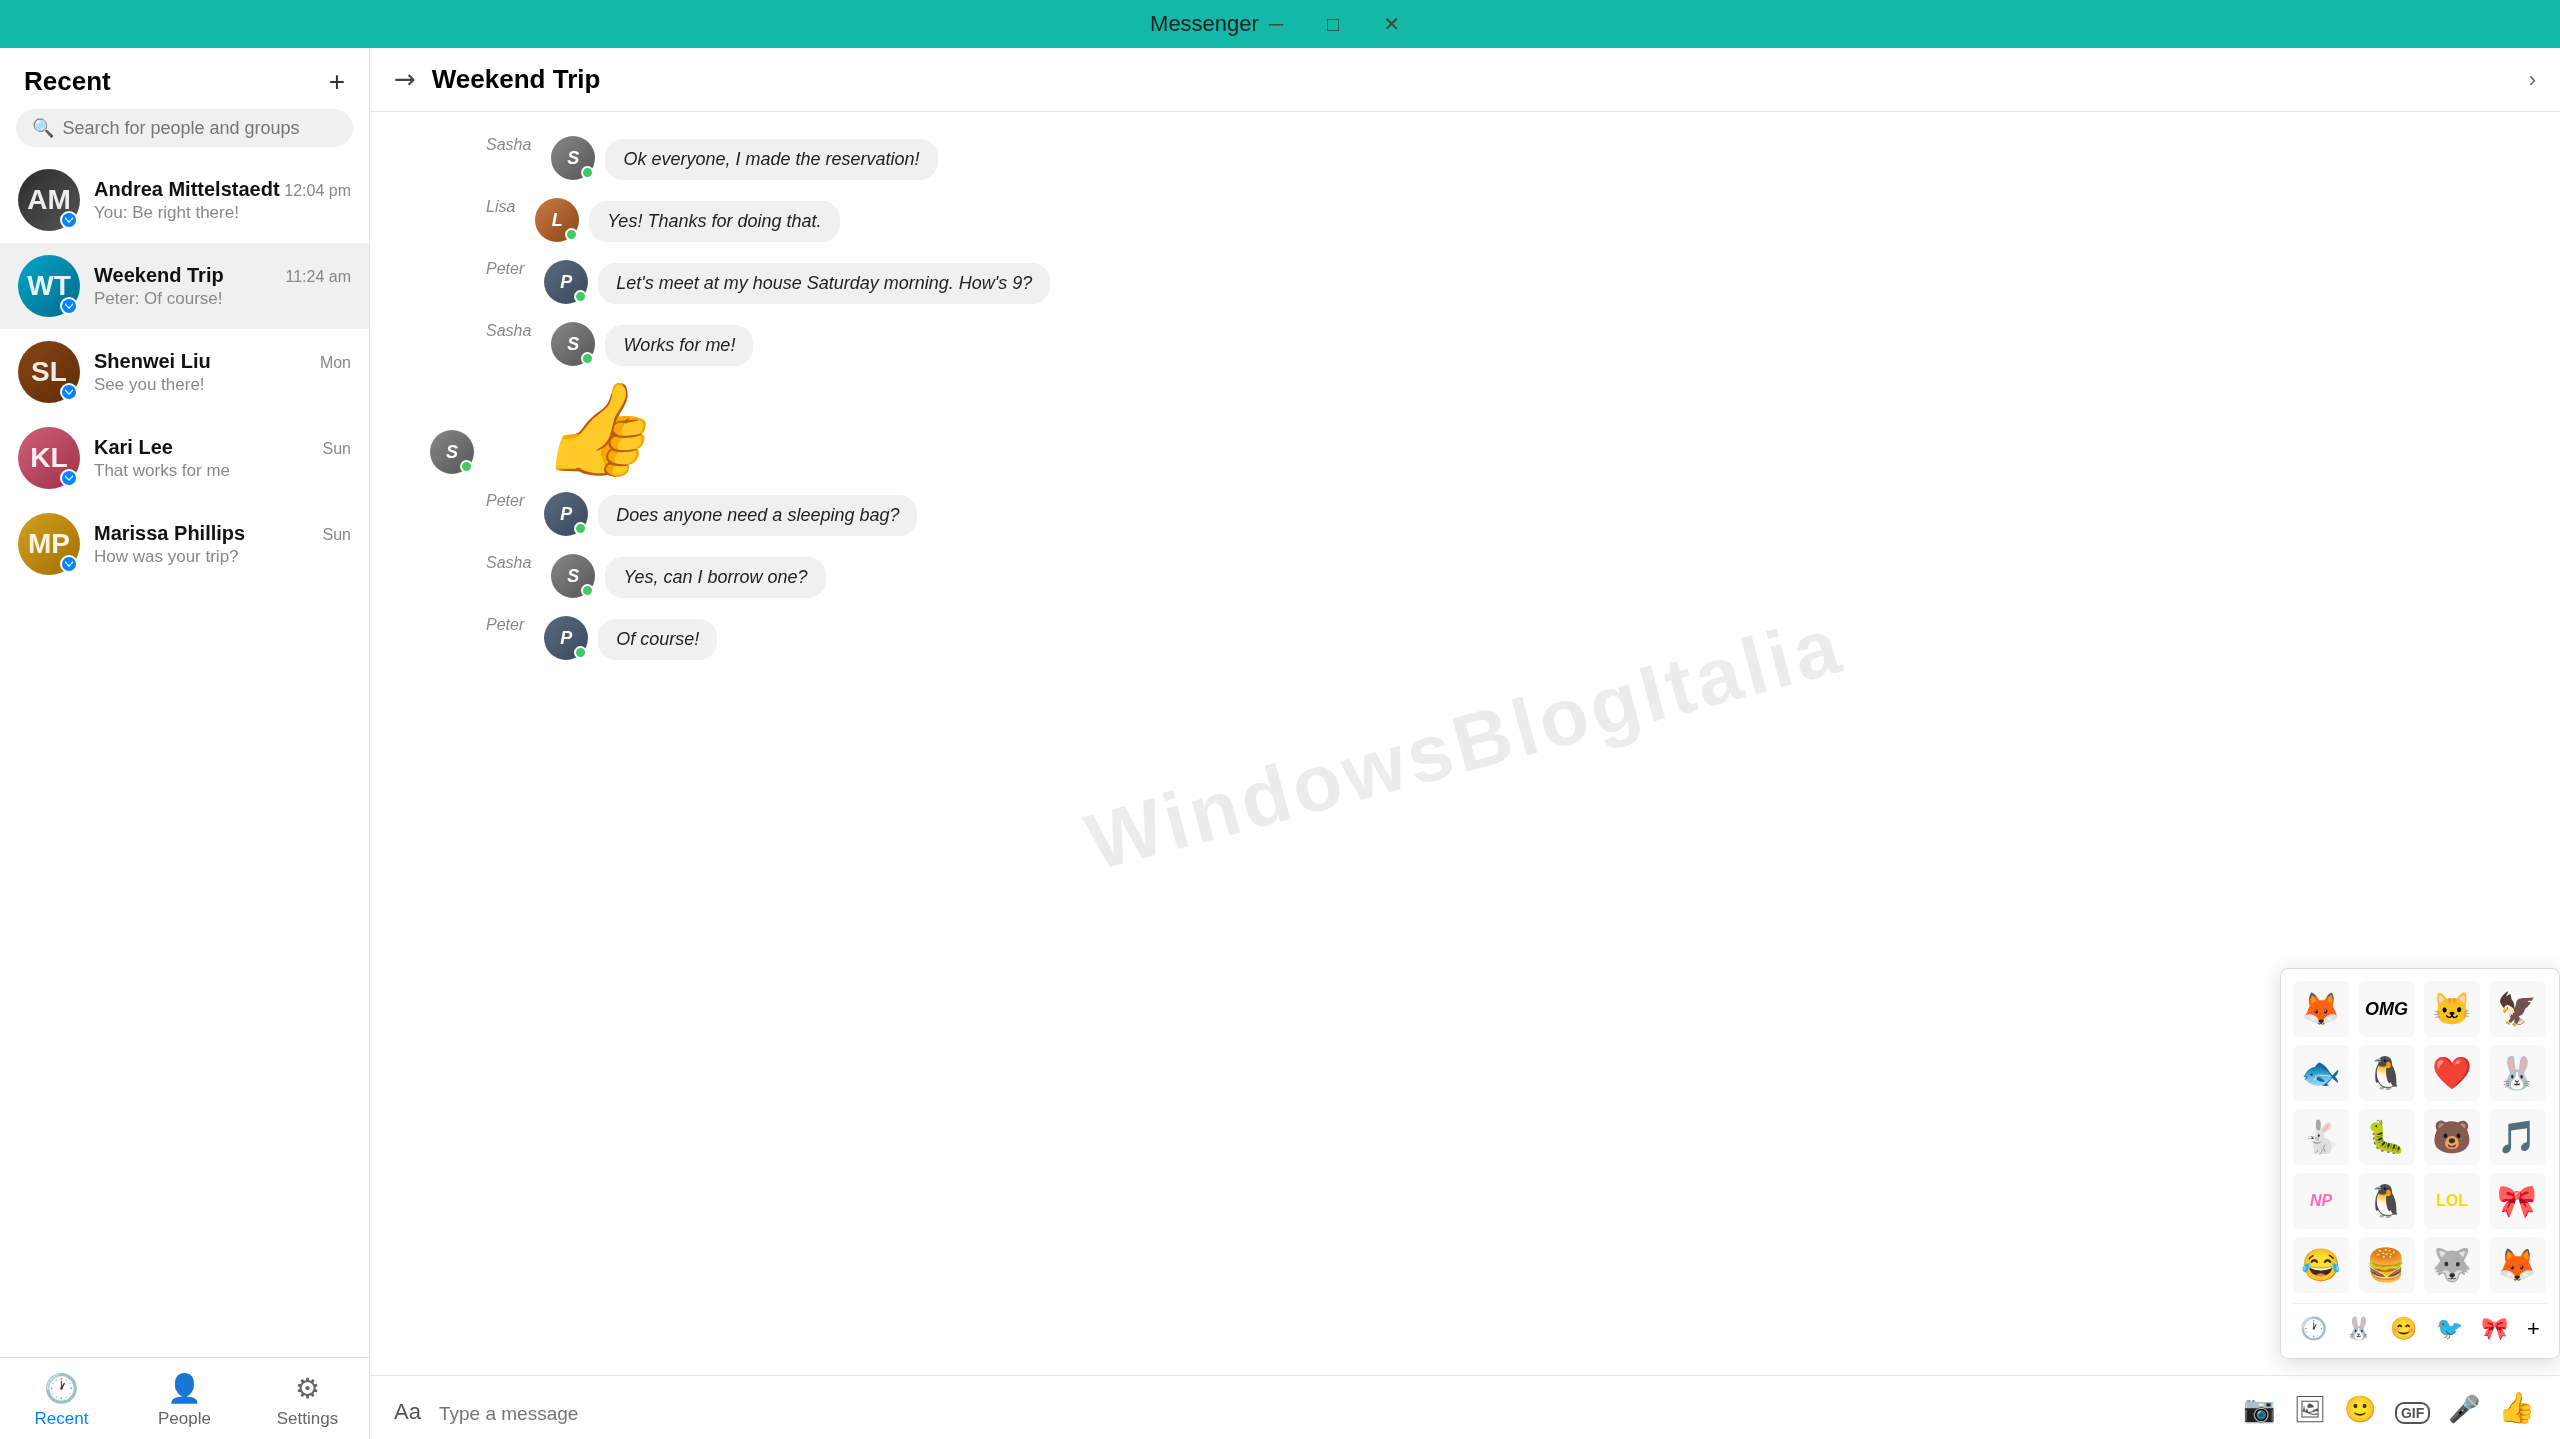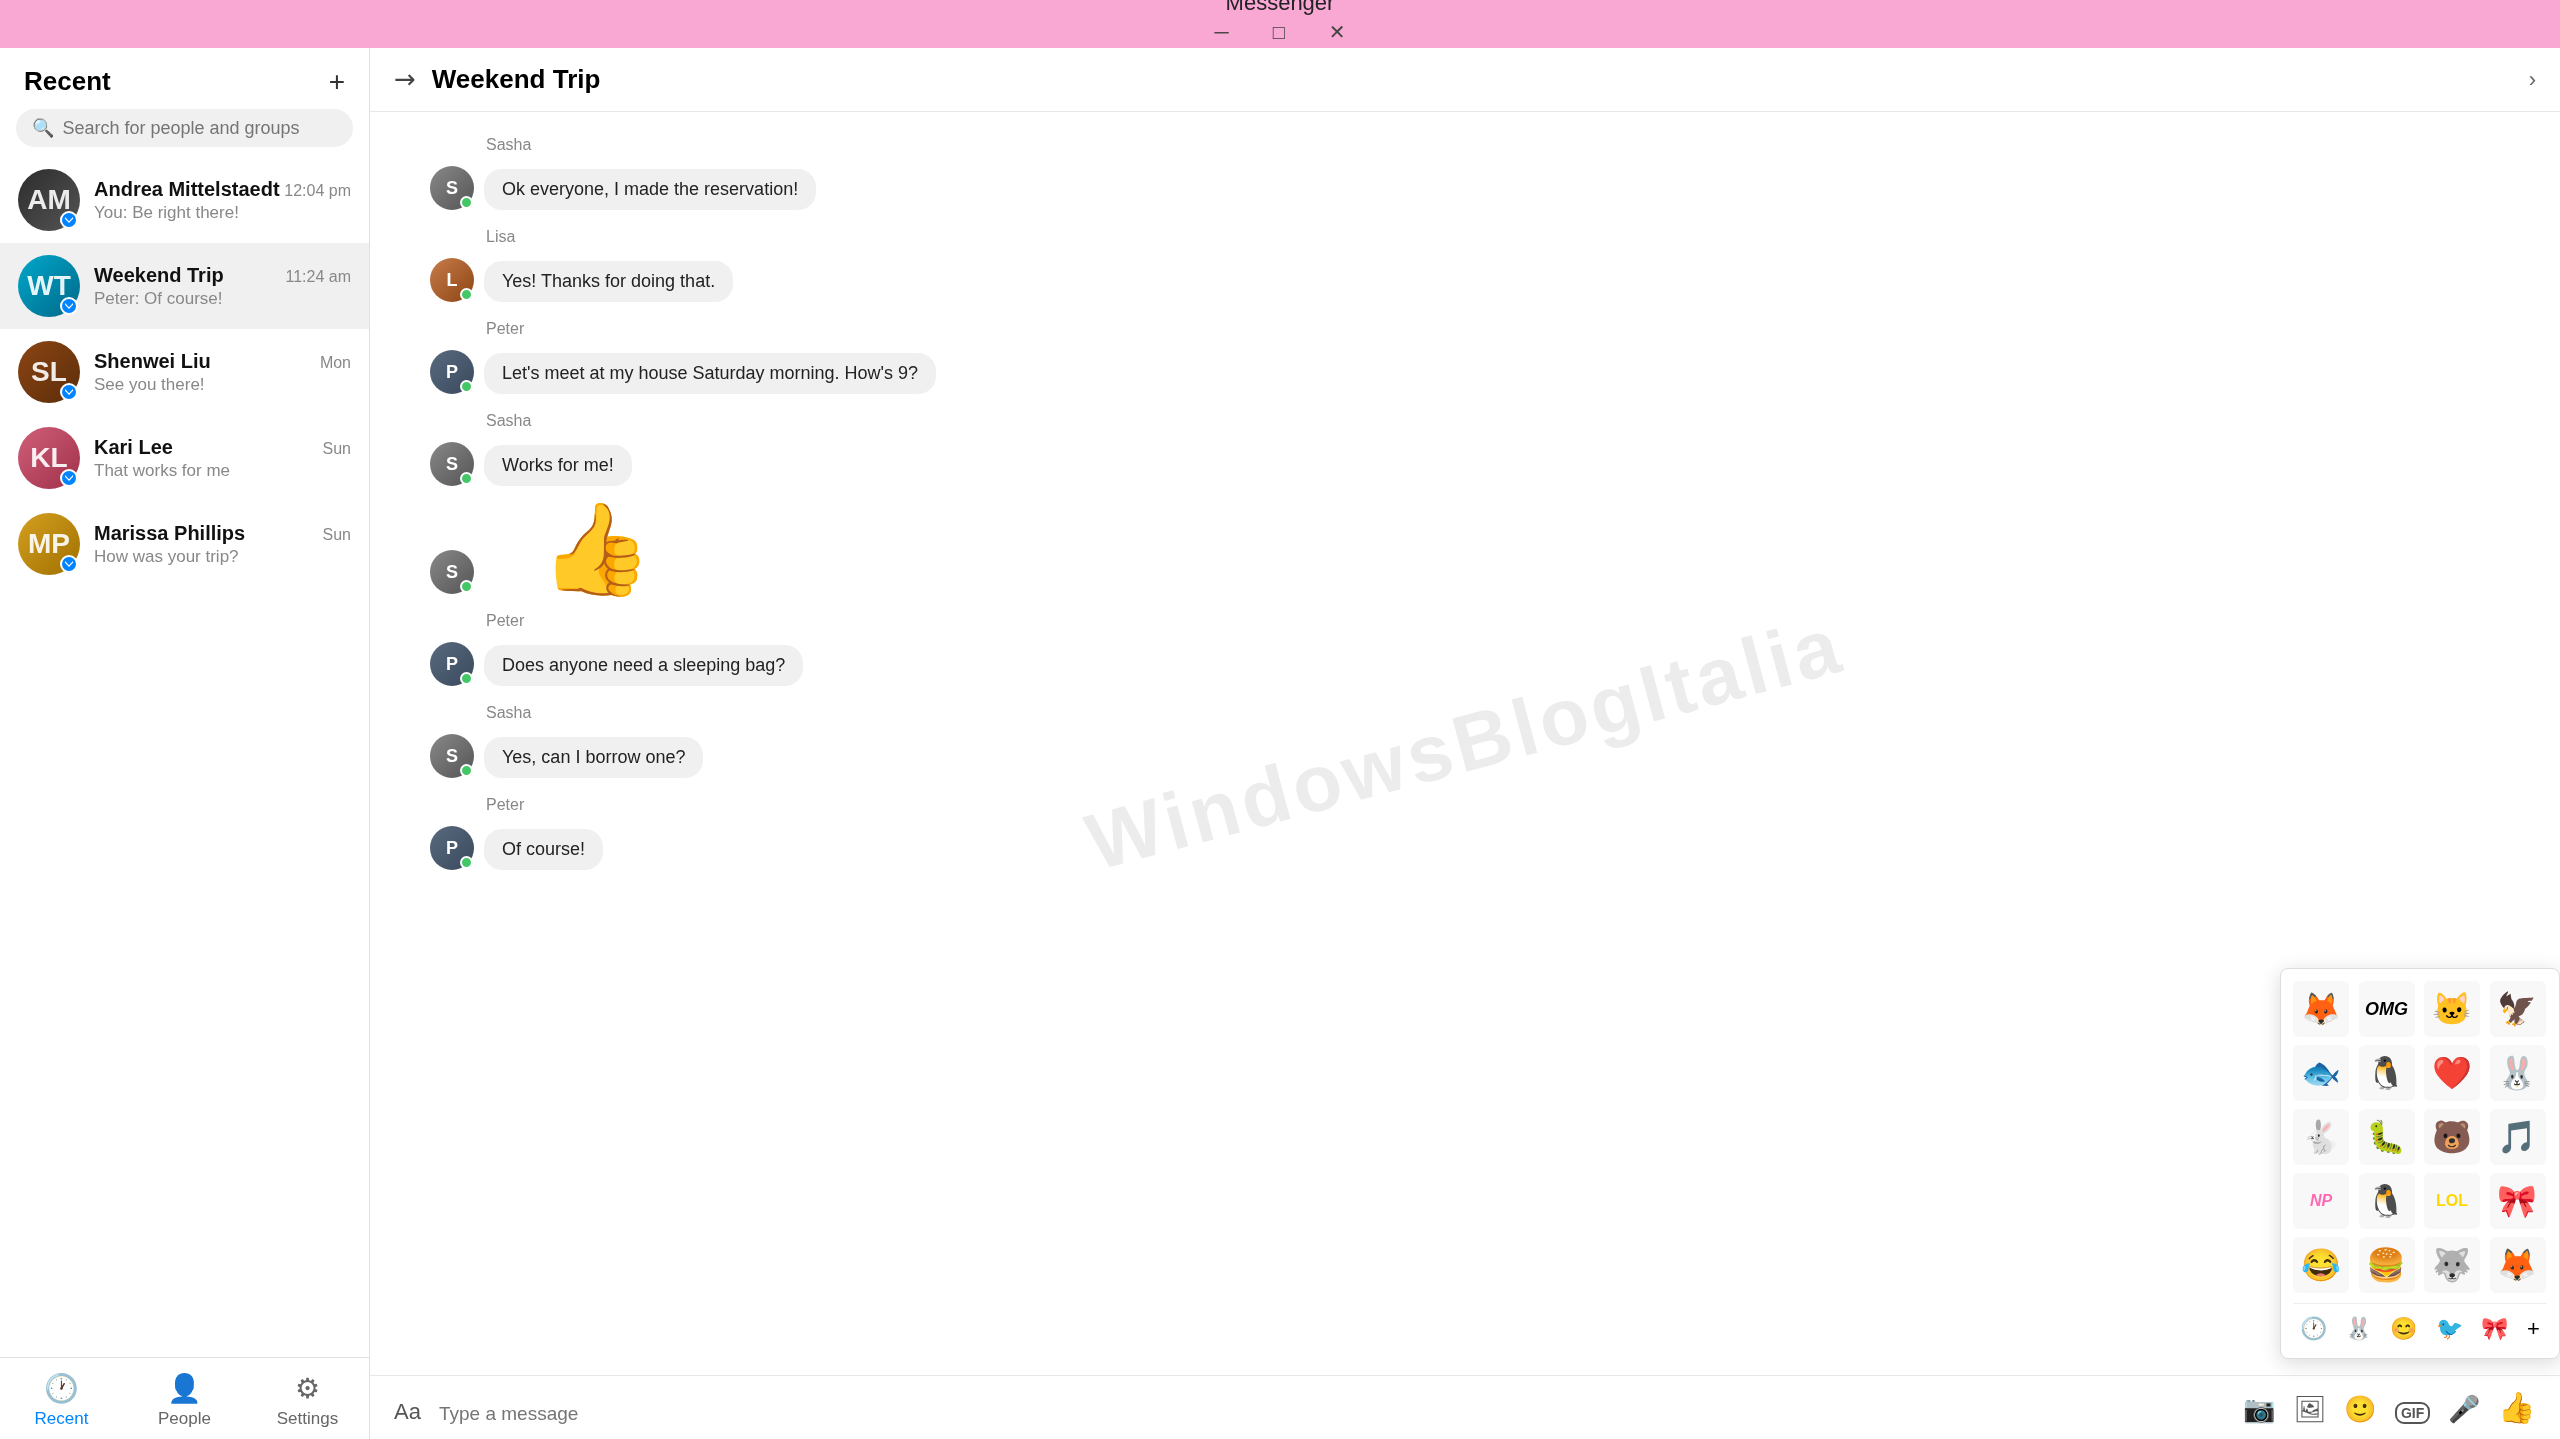--- a/index.html
+++ b/index.html
@@ -1,27 +1,26 @@
 <!DOCTYPE html>
 <html><head>
   <meta charset="utf-8">
   <style>
     * { box-sizing: border-box; margin: 0; padding: 0; }
     body { font-family: 'Segoe UI', Arial, sans-serif; background: #f3f3f3; width: 2560px; height: 1439px; overflow: hidden; display: flex; flex-direction: column; }
 
     
     .titlebar {
-      background: #f9a8d4;
+      background: #14b8a6;
       height: 48px;
       display: flex;
       align-items: center;
-      justify-content: flex-end;
+      justify-content: center;
       padding: 0 16px;
       flex-shrink: 0;
-      flex-direction: column;
     }
     .titlebar-title { font-size: 22px; color: #222; }
     .titlebar-controls { display: flex; gap: 24px; align-items: center; }
     .titlebar-btn { font-size: 20px; color: #444; cursor: pointer; background: none; border: none; padding: 4px 10px; }
 
     
     .main-layout {
       display: flex;
       flex: 1;
       overflow: hidden;
@@ -166,21 +165,21 @@
 
     
     .messages {
       flex: 1;
       overflow-y: auto;
       padding: 24px 60px;
       display: flex;
       flex-direction: column;
       gap: 18px;
     }
-    .msg-group { display: flex; flex-direction: column; gap: 8px; }
+    .msg-group { display: flex; gap: 20px; font-style: italic; }
     .msg-sender-name { font-size: 16px; color: #888; margin-bottom: 4px; margin-left: 56px; }
     .msg-row { display: flex; align-items: flex-end; gap: 10px; }
     .msg-avatar {
       width: 44px;
       height: 44px;
       border-radius: 50%;
       flex-shrink: 0;
       position: relative;
       display: flex;
       align-items: center;

